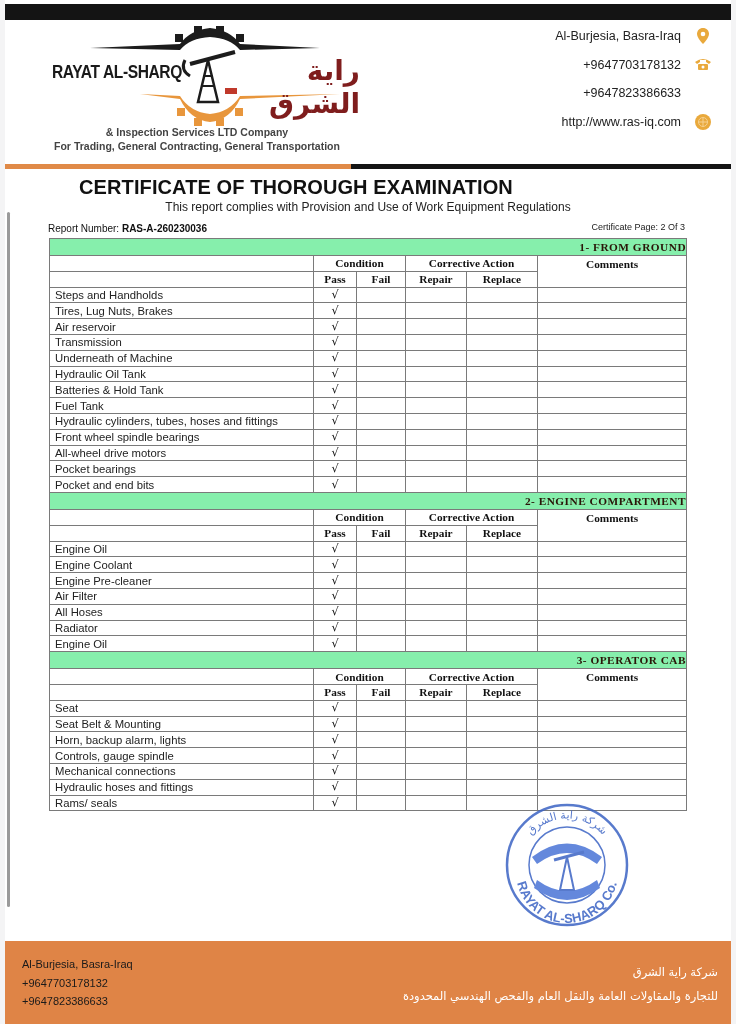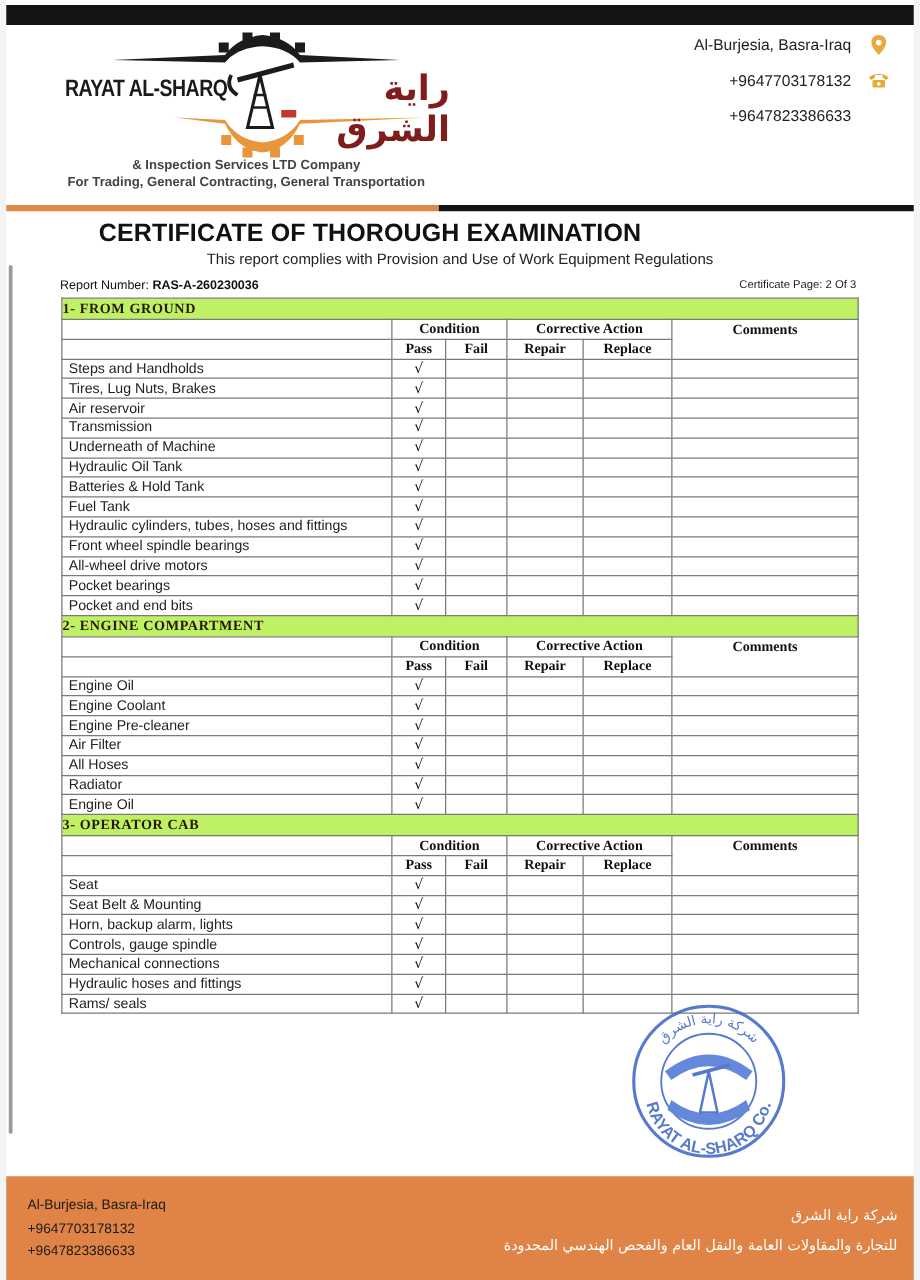--- a/index.html
+++ b/index.html
@@ -55,21 +55,21 @@
   
   table.exam {
     position:absolute; left:49px; top:238px; width:637px; border-collapse:collapse; table-layout:fixed;
   }
   table.exam td {
     border:1px solid #7a7a7a; height:15.8px; padding:0; font-size:11.3px; line-height:14px;
     box-sizing:border-box;
   }
   td.item { padding-left:5px !important; white-space:nowrap; overflow:hidden; color:#222; }
   td.sec {
-    background:#bef264; text-align:left; font-family:"Liberation Serif", serif; font-weight:bold;
+    background:#86efac; text-align:right; font-family:"Liberation Serif", serif; font-weight:bold;
     font-size:12.5px; letter-spacing:0.5px; color:#2a1608; height:17px !important;
   }
   td.hdr { text-align:center; font-family:"Liberation Serif", serif; font-weight:bold; font-size:12px; color:#111; }
   td.chk { text-align:center; font-size:12px; font-family:"DejaVu Serif", serif; }
   
   .stamp { position:absolute; left:502px; top:802px; width:130px; height:126px; opacity:0.85; }
   
   .footer { position:absolute; left:5px; top:941px; width:726px; height:83px; background:#df8446; }
   .footer-left { position:absolute; left:17px; top:14px; font-size:11px; color:#1a1a1a; line-height:18.5px; }
   .footer-right {
@@ -130,20 +130,31 @@
       <svg width="16" height="13" viewBox="0 0 16 13">
           <path d="M0 4 Q8 -2 16 4 L14 6 L11 4 L11 2 L5 2 L5 4 L2 6 Z" fill="#e9a93c"></path>
           <rect x="3" y="6" width="10" height="6" rx="1" fill="#e9a93c"></rect>
           <circle cx="8" cy="9" r="1.5" fill="#fff"></circle>
         </svg>
     </span>
   </div>
   <div class="contact-row">
     <span class="t">+9647823386633</span>
     <span class="contact-icon blank"></span>
+  </div>
+  <div class="contact-row">
+    <span class="t">http://www.ras-iq.com</span>
+    <span class="contact-icon">
+      <svg width="16" height="16" viewBox="0 0 16 16">
+          <circle cx="8" cy="8" r="8" fill="#e9a93c"></circle>
+          <circle cx="8" cy="8" r="4.5" fill="none" stroke="#f6d08f" stroke-width="1"></circle>
+          <line x1="3.5" y1="8" x2="12.5" y2="8" stroke="#f6d08f" stroke-width="1"></line>
+          <line x1="8" y1="3.5" x2="8" y2="12.5" stroke="#f6d08f" stroke-width="1"></line>
+        </svg>
+    </span>
   </div>
 </div>
 
 <div class="divider-orange"></div>
 <div class="divider-black"></div>
 
 <div class="doc-title">CERTIFICATE OF THOROUGH EXAMINATION</div>
 <div class="doc-subtitle">This report complies with Provision and Use of Work Equipment Regulations</div>
 <div class="report-number">
   <span>Report Number:</span>

